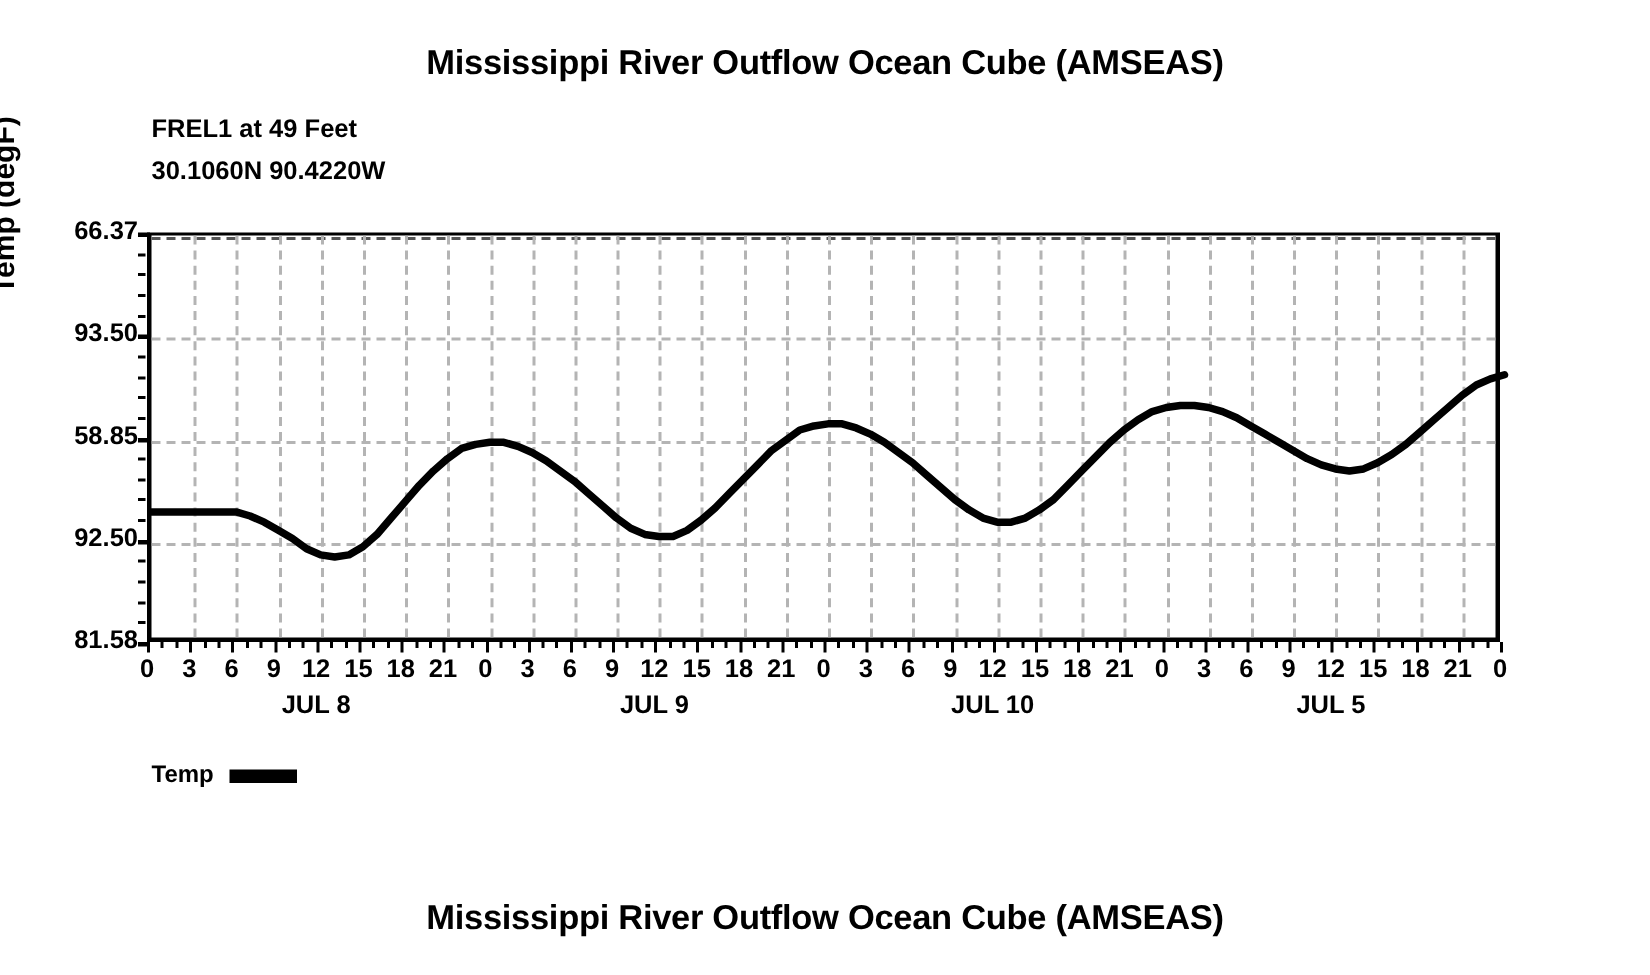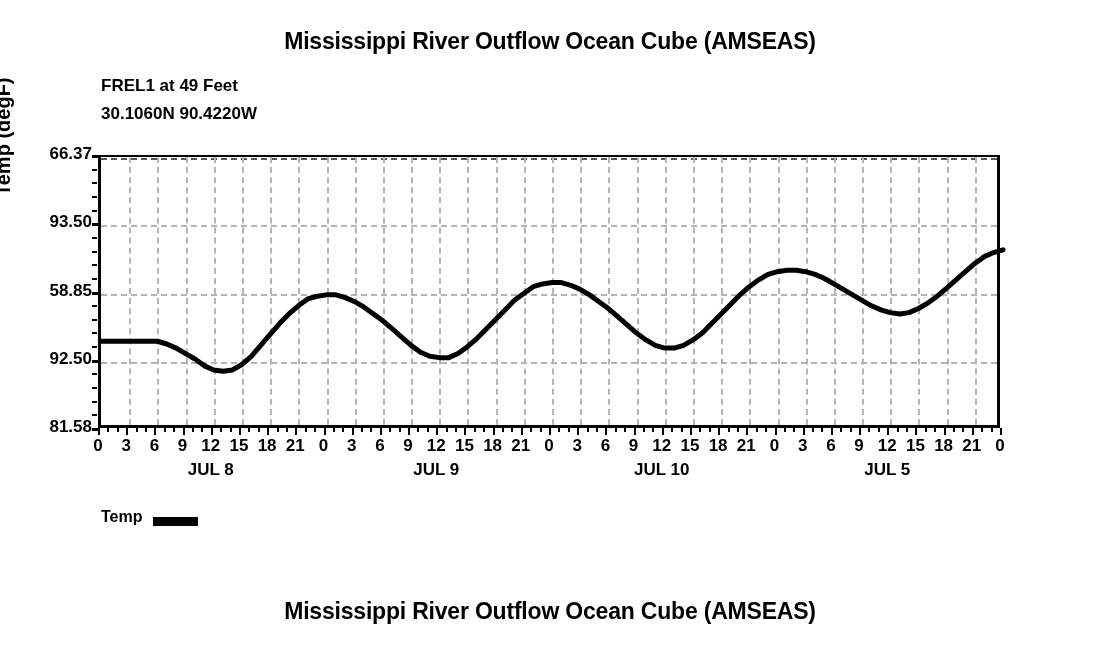--- a/index.html
+++ b/index.html
@@ -77,21 +77,21 @@
   }
   .day-label{
     position:absolute;top:460px;font-size:17px;font-weight:bold;
     transform:translateX(-50%);white-space:nowrap;
   }
   .xaxis-title{
     position:absolute;top:482px;left:0;width:1100px;text-align:center;
     font-size:20px;font-weight:bold;
   }
 
-  .legend{position:absolute;left:101px;top:508px;display:flex;align-items:flex-end;}
+  .legend{position:absolute;left:101px;top:508px;display:flex;align-items:center;}
   .legend-label{font-size:16px;font-weight:bold;margin-right:11px;}
   .legend-swatch{width:45px;height:9px;background:#000;display:block;}
 </style>
 </head>
 <body>
 
 <div class="page">
 
   <div class="title-top">Mississippi River Outflow Ocean Cube (AMSEAS)</div>
 

